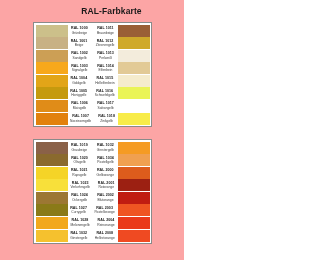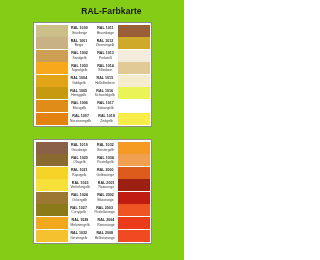--- a/index.html
+++ b/index.html
@@ -10,21 +10,21 @@
     width: 184px;
     height: 260px;
     background: #ffffff;
     font-family: "Liberation Sans", sans-serif;
     overflow: hidden;
   }
   .page {
     position: relative;
     width: 184px;
     height: 260px;
-    background: #84cc16;
+    background: #fca5a5;
     box-sizing: border-box;
     padding-left: 39px;
   }
   .page-title {
     text-align: center;
     font-size: 8.5px;
     font-weight: bold;
     color: #1a1a1a;
     letter-spacing: 0.1px;
     padding-top: 6px;

